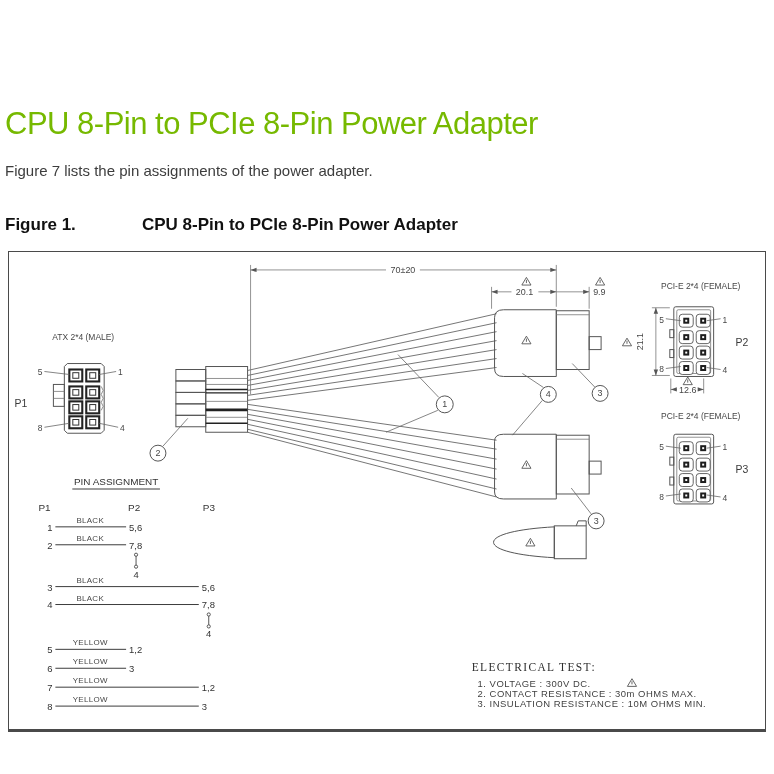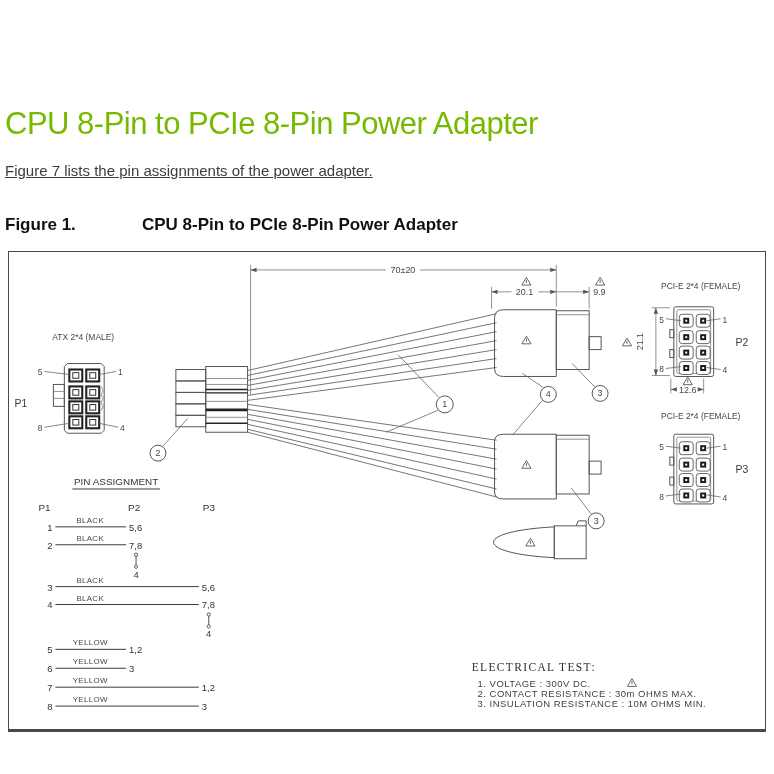--- a/index.html
+++ b/index.html
@@ -1,20 +1,20 @@
 <!DOCTYPE html>
 <html><head>
 <meta charset="utf-8">
 <style>
   html,body{margin:0;padding:0;background:#fff;}
   #page{position:relative;width:774px;height:774px;background:#fff;overflow:hidden;
         font-family:"Liberation Sans",sans-serif;margin-top:36px;}
   #doc-title{position:absolute;left:5px;top:70px;font-size:31px;letter-spacing:-0.5px;
              color:#76b900;font-weight:normal;margin:0;}
-  #doc-intro{position:absolute;left:5px;top:126px;font-size:15px;color:#3d3d3d;margin:0;text-decoration:underline;}
+  #doc-intro{position:absolute;left:5px;top:126px;font-size:15px;color:#3d3d3d;margin:0;}
   #fig-caption{position:absolute;left:5px;top:179px;width:700px;font-size:17px;font-weight:bold;color:#111;}
   #fig-caption .fig-num{position:absolute;left:0;top:0;}
   #fig-caption .fig-name{position:absolute;left:137px;top:0;}
   #figure-box{position:absolute;left:8px;top:215px;width:756px;height:477px;
               border:1.5px solid #4a4a4a;border-bottom-width:3px;background:#fff;}
   svg text{font-family:"Liberation Sans",sans-serif;fill:#474747;}
   .lbl{font-size:8.5px;}
   .pinnum{font-size:8.5px;}
   .dim{font-size:9px;}
   .ref{font-size:10.5px;fill:#3a3a3a;}

